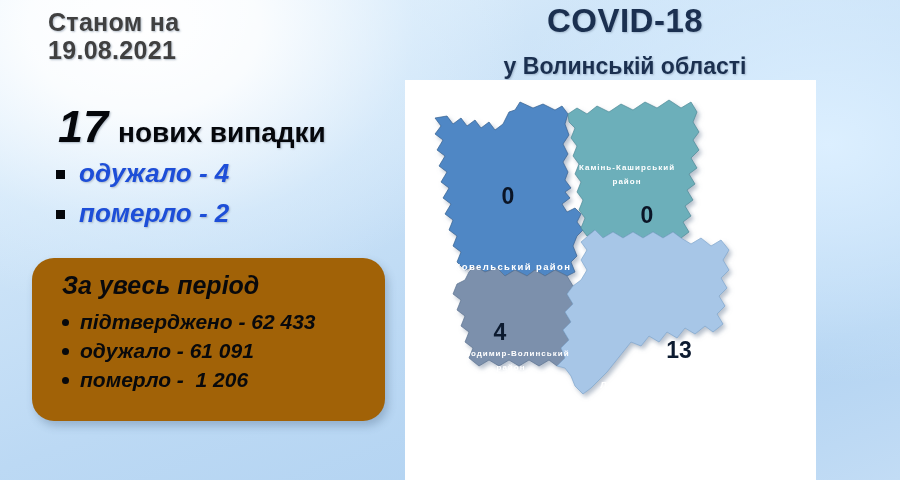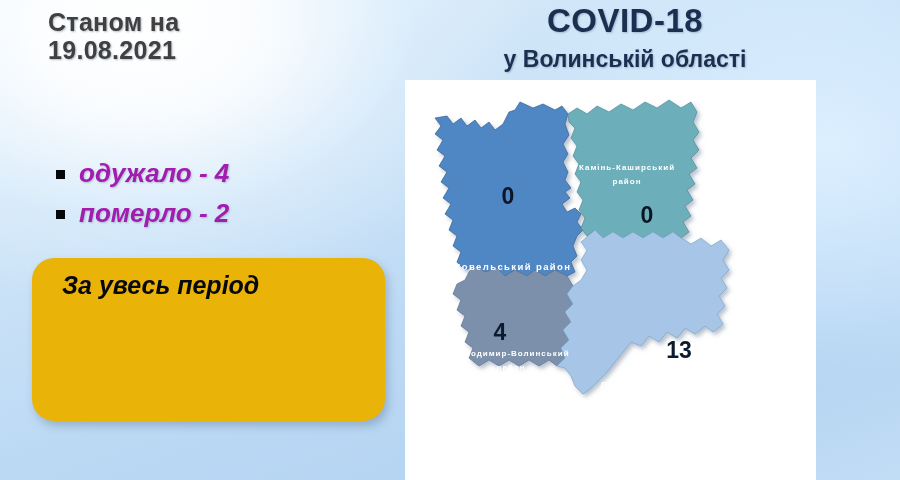--- a/index.html
+++ b/index.html
@@ -90,33 +90,33 @@
     height: 9px;
     background: #05070b;
     flex: none;
     position: relative;
     top: 1px;
   }
   .toplist .txt {
     font-size: 26px;
     font-weight: bold;
     font-style: italic;
-    color: #a21caf;
+    color: #1d4ed8;
     text-shadow: 1px 1px 2px rgba(110,125,145,0.45);
     white-space: nowrap;
   }
 
   
   .card {
     position: absolute;
     left: 32px;
     top: 258px;
     width: 353px;
     height: 163px;
-    background: #eab308;
+    background: #a16207;
     border-radius: 22px;
     box-shadow: 3px 5px 9px rgba(60,85,115,0.30);
   }
   .card-title {
     position: absolute;
     left: 30px;
     top: 13px;
     font-size: 25px;
     font-weight: bold;
     font-style: italic;
@@ -165,21 +165,21 @@
   .map-title .t1 {
     font-size: 33px;
     font-weight: bold;
     line-height: 1.05;
     letter-spacing: 0.5px;
   }
   .map-title .t2 {
     font-size: 23px;
     font-weight: bold;
     line-height: 1.25;
-    margin-top: 6px;
+    margin-top: 13px;
     text-align: center;
   }
   .map-panel {
     position: absolute;
     left: 405px;
     top: 80px;
     width: 411px;
     height: 400px;
     background: #ffffff;
     overflow: hidden;
@@ -216,34 +216,52 @@
 </head>
 <body>
 
 <div id="root">
   <div class="bg"></div>
 
   <div class="left">
     <div class="headline">Станом на
 19.08.2021</div>
 
+    <div class="newcases">
+      <span class="num">17</span>
+      <span class="cap">нових випадки</span>
+    </div>
 
     <ul class="toplist">
       <li>
         <span class="sqbullet"></span>
         <span class="txt">одужало - 4</span>
       </li>
       <li>
         <span class="sqbullet"></span>
         <span class="txt">померло - 2</span>
       </li>
     </ul>
 
     <div class="card">
       <div class="card-title">За увесь період</div>
+      <ul class="card-list">
+        <li>
+          <span class="rdbullet"></span>
+          <span class="txt">підтверджено - 62 433</span>
+        </li>
+        <li>
+          <span class="rdbullet"></span>
+          <span class="txt">одужало - 61 091</span>
+        </li>
+        <li>
+          <span class="rdbullet"></span>
+          <span class="txt">померло -  1 206</span>
+        </li>
+      </ul>
     </div>
   </div>
 
   <div class="map-title">
     <div class="t1">COVID-18</div>
     <div class="t2">у Волинській області</div>
   </div>
 
   <div class="map-panel">
     <svg width="411" height="400" viewBox="0 0 411 400">

